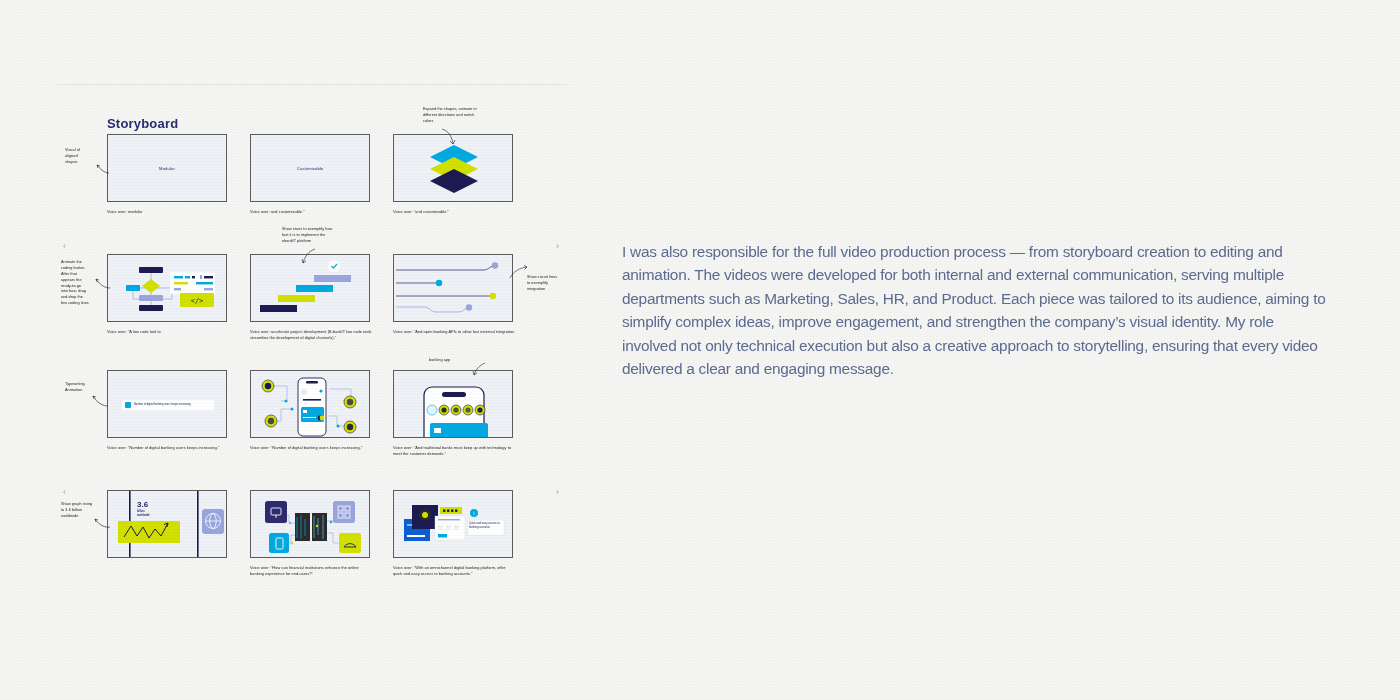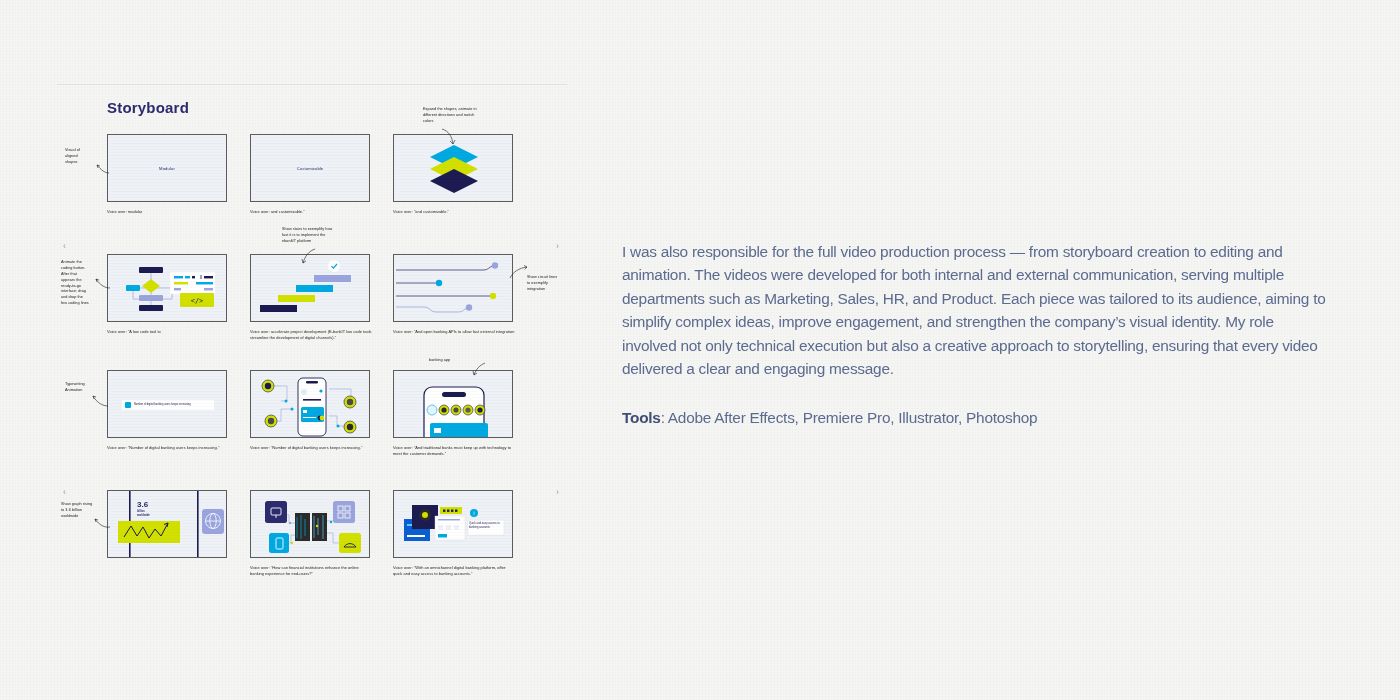--- a/index.html
+++ b/index.html
@@ -20,22 +20,22 @@
 
   
   #storyboard-panel{
     position:absolute; left:57px; top:84px; width:510px; height:530px;
   }
   #sheet-divider{
     position:absolute; left:0; top:0; width:510px; height:1px;
     background:#e2e2e0;
   }
   #storyboard-title{
-    position:absolute; left:50px; top:15px;
-    font-size:15px; font-weight:bold; color:#2b2b6e;
+    position:absolute; left:50px; top:32px;
+    font-size:13px; font-weight:bold; color:#2b2b6e;
     letter-spacing:.2px;
   }
 
   .sb-row{ position:absolute; left:0; width:510px; }
   .sb-cell{ position:absolute; width:120px; }
   .sb-frame{
     width:120px; height:68px;
     background:#eef2f6;
     border:1px solid #5c5c5c;
     position:relative; overflow:hidden;
@@ -396,17 +396,14 @@
       </div>
       <div class="sb-caption">Voice over: "With an omnichannel digital banking platform, offer: quick and easy access  to banking accounts."</div>
     </div>
   </div>
 </div>
 
 <div id="description-panel">
   <p id="desc-paragraph">I was also responsible for the full video production process — from storyboard creation to editing and animation. The videos were developed for both internal and external communication, serving multiple departments such as Marketing, Sales, HR, and Product. Each piece was tailored to its audience, aiming to simplify complex ideas, improve engagement, and strengthen the company’s visual identity. My role involved not only technical execution but also a creative approach to storytelling, ensuring that every video delivered a clear and engaging message.</p>
 
   <div id="meta-list">
-    <div class="meta-line">
-      <span class="meta-key">Tools</span><span>: Adobe After Effects, Premiere Pro, Illustrator, Photoshop</span>
-    </div>
   </div>
 </div>
 
 </body></html>

